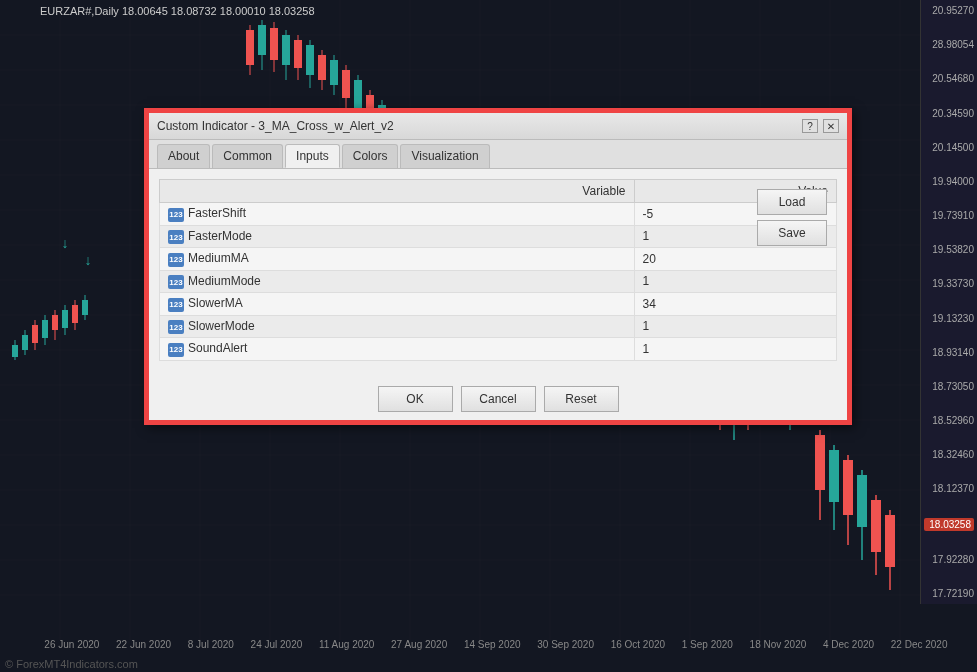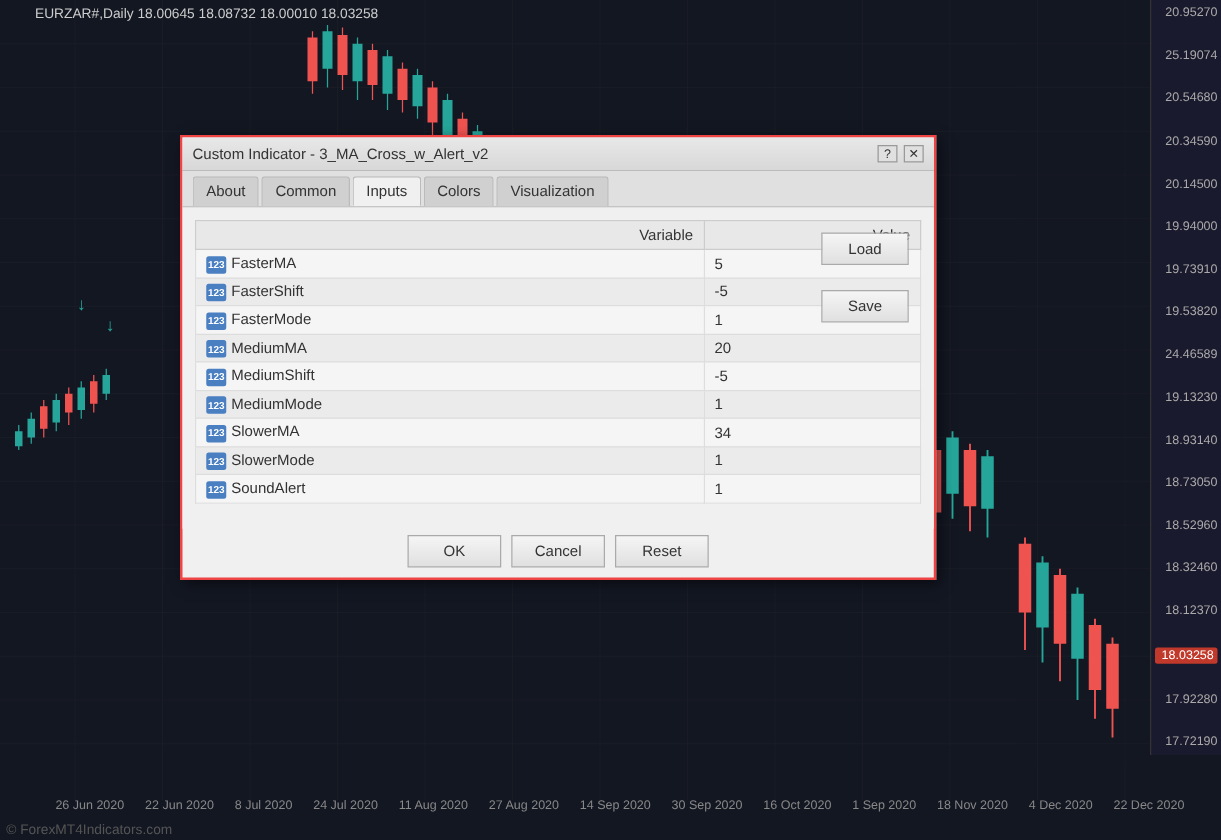--- a/index.html
+++ b/index.html
@@ -46,21 +46,21 @@
       background: #c0392b;
       color: white;
       padding: 1px 3px;
       border-radius: 2px;
     }
 
     
     .chart-header {
       position: absolute;
       top: 5px;
-      left: 4px;
+      left: 16px;
       color: #ccc;
       font-size: 11px;
       padding-left: 24px;
     }
 
     
     .date-axis {
       position: absolute;
       bottom: 18px;
       left: 0;
@@ -101,23 +101,23 @@
       top: 0; left: 0;
       width: 977px;
       height: 672px;
     }
 
     
     .dialog {
       position: absolute;
       top: 108px;
       left: 144px;
-      width: 605px;
+      width: 708px;
       background: #f0f0f0;
-      border: 2px solid #ef4444;
+      border: 5px solid #ef4444;
       box-shadow: 3px 3px 10px rgba(0,0,0,0.5);
     }
 
     .dialog-titlebar {
       background: linear-gradient(to bottom, #e8e8e8, #d8d8d8);
       border-bottom: 1px solid #bbb;
       padding: 6px 8px;
       display: flex;
       align-items: center;
       justify-content: space-between;
@@ -229,21 +229,21 @@
       font-weight: bold;
     }
 
     
     .side-buttons {
       position: absolute;
       right: 10px;
       top: 10px;
       display: flex;
       flex-direction: column;
-      gap: 20px;
+      gap: 5px;
     }
 
     .action-btn {
       width: 70px;
       padding: 5px 0;
       background: linear-gradient(to bottom, #f5f5f5, #e0e0e0);
       border: 1px solid #aaa;
       cursor: pointer;
       font-size: 12px;
       color: #333;
@@ -462,28 +462,28 @@
     <rect x="885" y="515" width="10" height="52" fill="#ef5350"></rect>
 
     <text x="65" y="248" fill="#26a69a" font-size="14" text-anchor="middle">↓</text>
     <text x="88" y="265" fill="#26a69a" font-size="14" text-anchor="middle">↓</text>
   </svg>
 
   <div class="chart-header">EURZAR#,Daily  18.00645  18.08732  18.00010  18.03258</div>
 
   <div class="price-axis">
     <span class="price-label">20.95270</span>
-    <span class="price-label">25.19074</span>
+    <span class="price-label">28.98054</span>
     <span class="price-label">20.54680</span>
     <span class="price-label">20.34590</span>
     <span class="price-label">20.14500</span>
     <span class="price-label">19.94000</span>
     <span class="price-label">19.73910</span>
     <span class="price-label">19.53820</span>
-    <span class="price-label">24.46589</span>
+    <span class="price-label">19.33730</span>
     <span class="price-label">19.13230</span>
     <span class="price-label">18.93140</span>
     <span class="price-label">18.73050</span>
     <span class="price-label">18.52960</span>
     <span class="price-label">18.32460</span>
     <span class="price-label">18.12370</span>
     <span class="price-label highlight">18.03258</span>
     <span class="price-label">17.92280</span>
     <span class="price-label">17.72190</span>
   </div>
@@ -529,39 +529,31 @@
     <div class="dialog-content">
       <div class="table-container">
         <table class="param-table">
           <thead>
             <tr>
               <th>Variable</th>
               <th>Value</th>
             </tr>
           </thead>
           <tbody id="table-body">
-          <tr>
-                <td><span class="param-icon">123</span>FasterMA</td>
-                <td>5</td>
-              </tr>
               <tr>
                 <td><span class="param-icon">123</span>FasterShift</td>
                 <td>-5</td>
               </tr>
               <tr>
                 <td><span class="param-icon">123</span>FasterMode</td>
                 <td>1</td>
               </tr>
               <tr>
                 <td><span class="param-icon">123</span>MediumMA</td>
                 <td>20</td>
-              </tr>
-              <tr>
-                <td><span class="param-icon">123</span>MediumShift</td>
-                <td>-5</td>
               </tr>
               <tr>
                 <td><span class="param-icon">123</span>MediumMode</td>
                 <td>1</td>
               </tr>
               <tr>
                 <td><span class="param-icon">123</span>SlowerMA</td>
                 <td>34</td>
               </tr>
               <tr>

